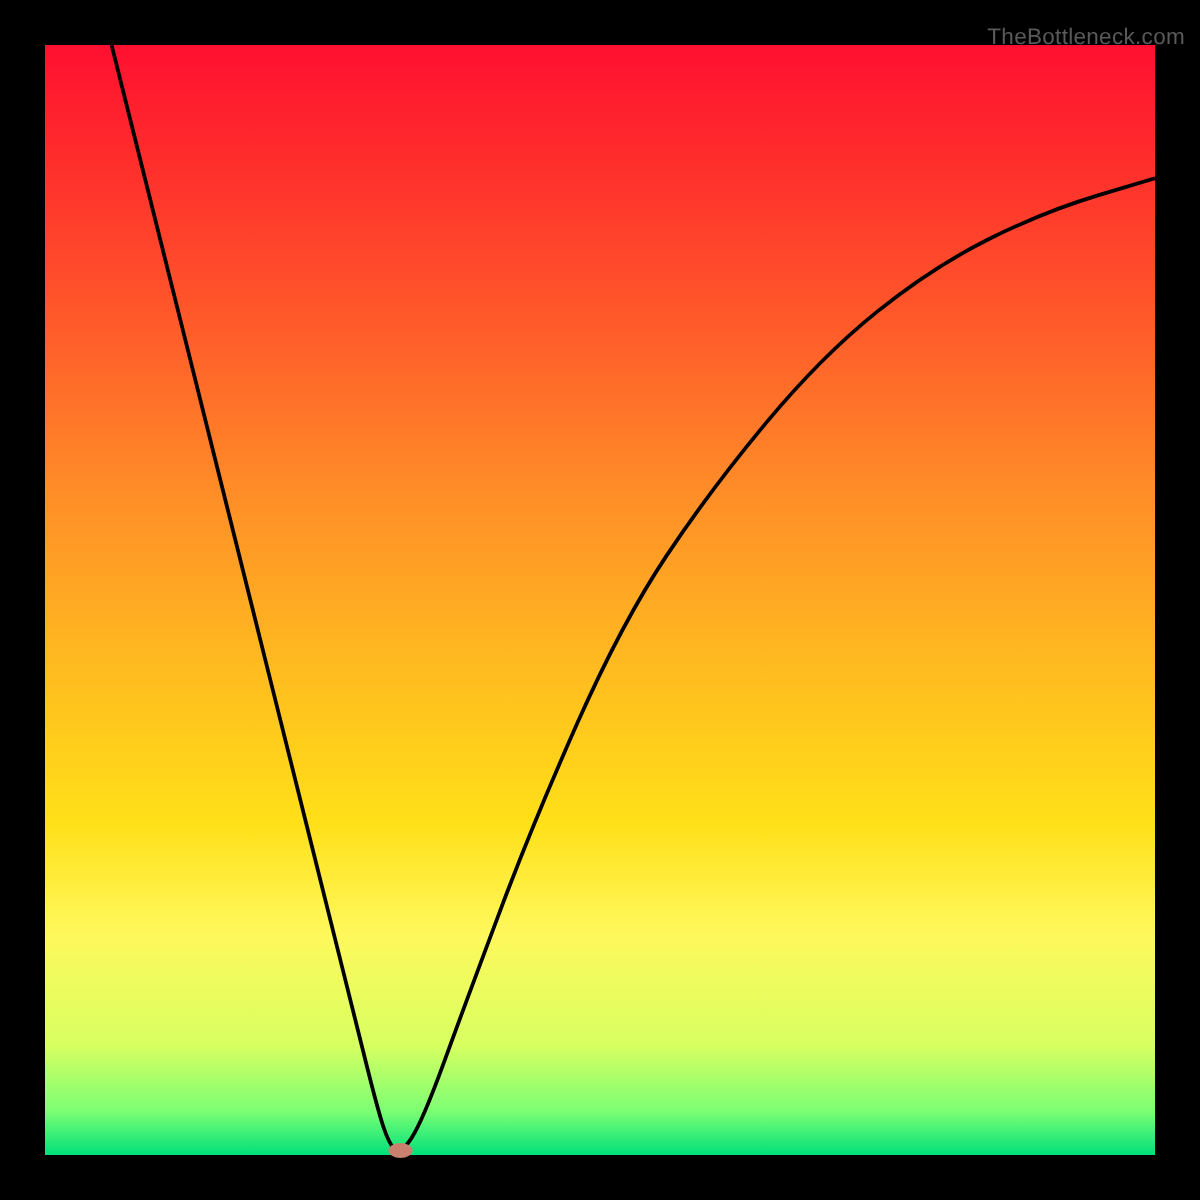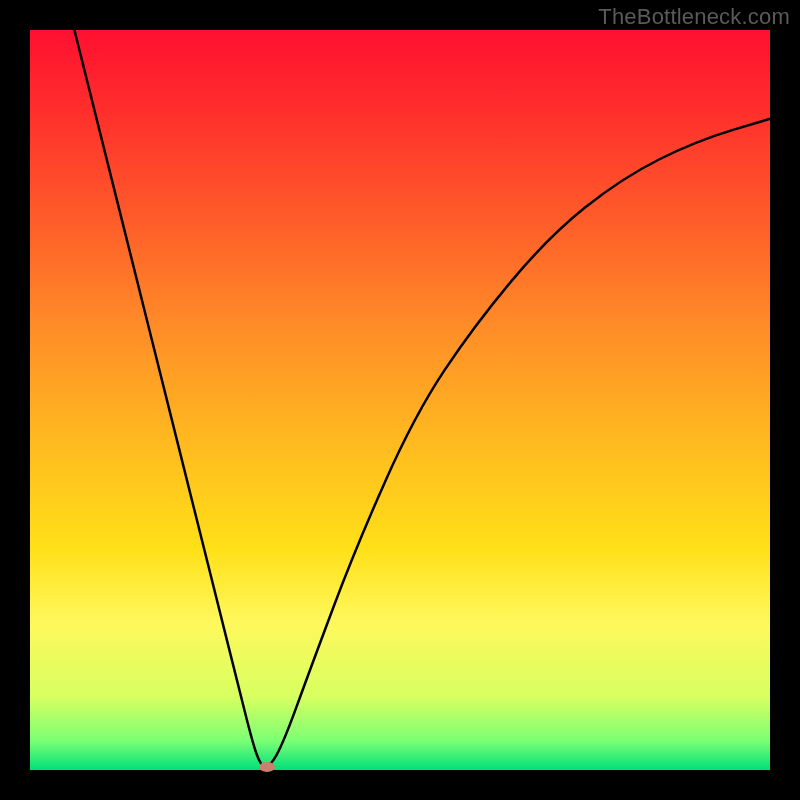--- a/index.html
+++ b/index.html
@@ -23,24 +23,24 @@
       #ff8c28 40%,
       #ffb820 55%,
       #ffe018 70%,
       #fff85c 80%,
       #d8ff60 90%,
       #7dff74 96%,
       #00e07a 100%);
   }
   .watermark {
     position: absolute;
-    top: 4px;
+    top: 16px;
     right: 10px;
     font-family: Arial, sans-serif;
-    font-size: 22px;
+    font-size: 15px;
     color: #5a5a5a;
     font-weight: 500;
     letter-spacing: 0.2px;
   }
   svg.curve {
     position: absolute;
     left: 0;
     top: 0;
     width: 740px;
     height: 740px;

